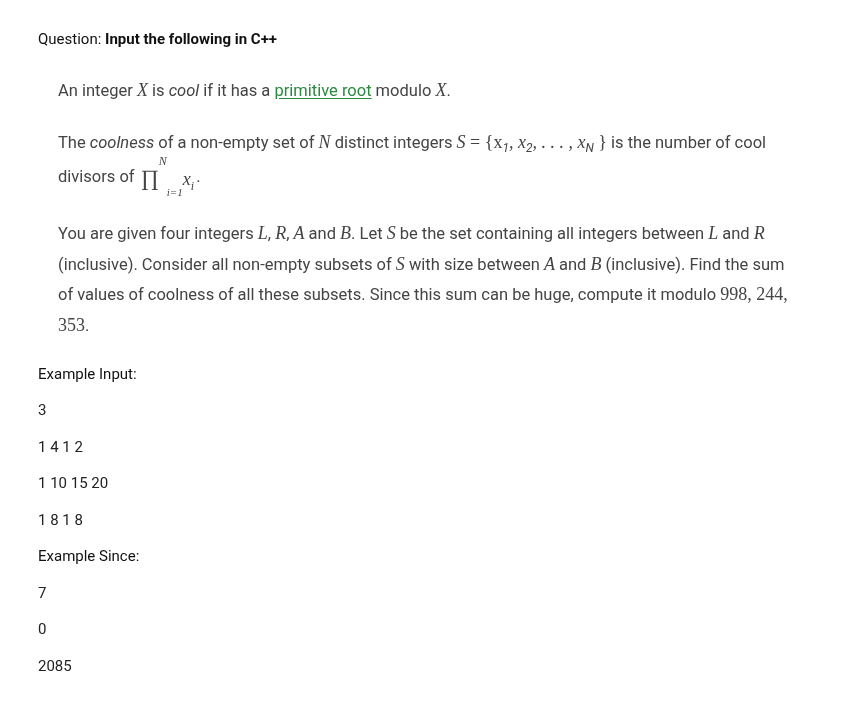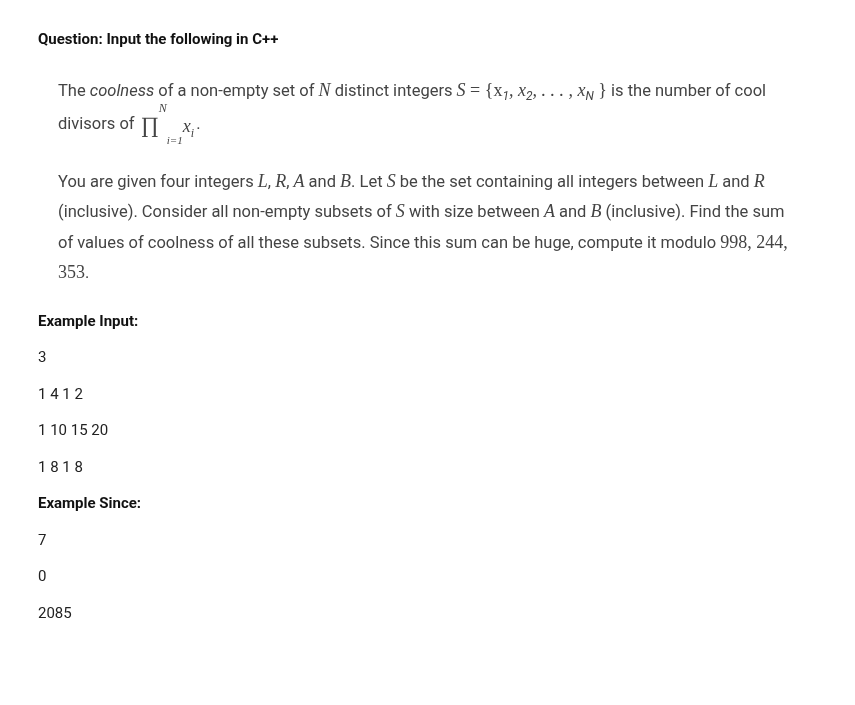--- a/index.html
+++ b/index.html
@@ -16,21 +16,21 @@
       font-size: 15px;
       line-height: 1.5;
     }
     .question-header {
       font-weight: 700;
       font-size: 15px;
       margin-bottom: 24px;
       color: #111111;
     }
     .question-header .label {
-      font-weight: 700;
+      font-weight: 400;
     }
     .problem-body {
       padding-left: 20px;
       padding-right: 20px;
       color: #444444;
       font-size: 16.5px;
       line-height: 1.7;
     }
     .problem-body p {
       margin-bottom: 22px;
@@ -84,21 +84,21 @@
       font-style: italic;
       font-size: 18px;
       margin-left: 24px;
     }
     .msub {
       font-size: 12px;
       font-style: italic;
       vertical-align: sub;
     }
     .section-header {
-      font-weight: 700;
+      font-weight: 400;
       font-size: 15px;
       color: #111111;
       margin-top: 10px;
       margin-bottom: 14px;
     }
     .io-line {
       font-size: 15px;
       color: #222222;
       margin-bottom: 14px;
     }
@@ -106,20 +106,23 @@
 </head>
 <body>
 
 <div class="question-header">
   <span class="label">Question:</span>
   <span>Input the following in C++</span>
 </div>
 
 <div class="problem-body">
 
+  <p>
+    <span>An integer </span><span class="math">X</span><span> is </span><span class="italic">cool</span><span> if it has a </span><a class="link" href="#">primitive root</a><span> modulo </span><span class="math">X</span><span>.</span>
+  </p>
 
   <p>
     <span>The </span><span class="italic">coolness</span><span> of a non-empty set of </span><span class="math">N</span><span> distinct integers </span><span class="math">S</span><span class="math-up"> = </span><span class="math-up">{x</span><span class="msub">1</span><span class="math">, x</span><span class="msub">2</span><span class="math">, . . . , x</span><span class="msub">N</span><span class="math-up"> }</span><span> is the number of cool divisors of </span><span class="product"><span class="op">∏</span><span class="sup">N</span><span class="sub">i=1</span><span class="term"><span>x</span><span class="msub">i</span></span></span><span>.</span>
   </p>
 
   <p>
     <span>You are given four integers </span><span class="math">L</span><span>, </span><span class="math">R</span><span>, </span><span class="math">A</span><span> and </span><span class="math">B</span><span>. Let </span><span class="math">S</span><span> be the set containing all integers between </span><span class="math">L</span><span> and </span><span class="math">R</span><span> (inclusive). Consider all non-empty subsets of </span><span class="math">S</span><span> with size between </span><span class="math">A</span><span> and </span><span class="math">B</span><span> (inclusive). Find the sum of values of coolness of all these subsets. Since this sum can be huge, compute it modulo </span><span class="math-up">998, 244, 353</span><span>.</span>
   </p>
 
 </div>

